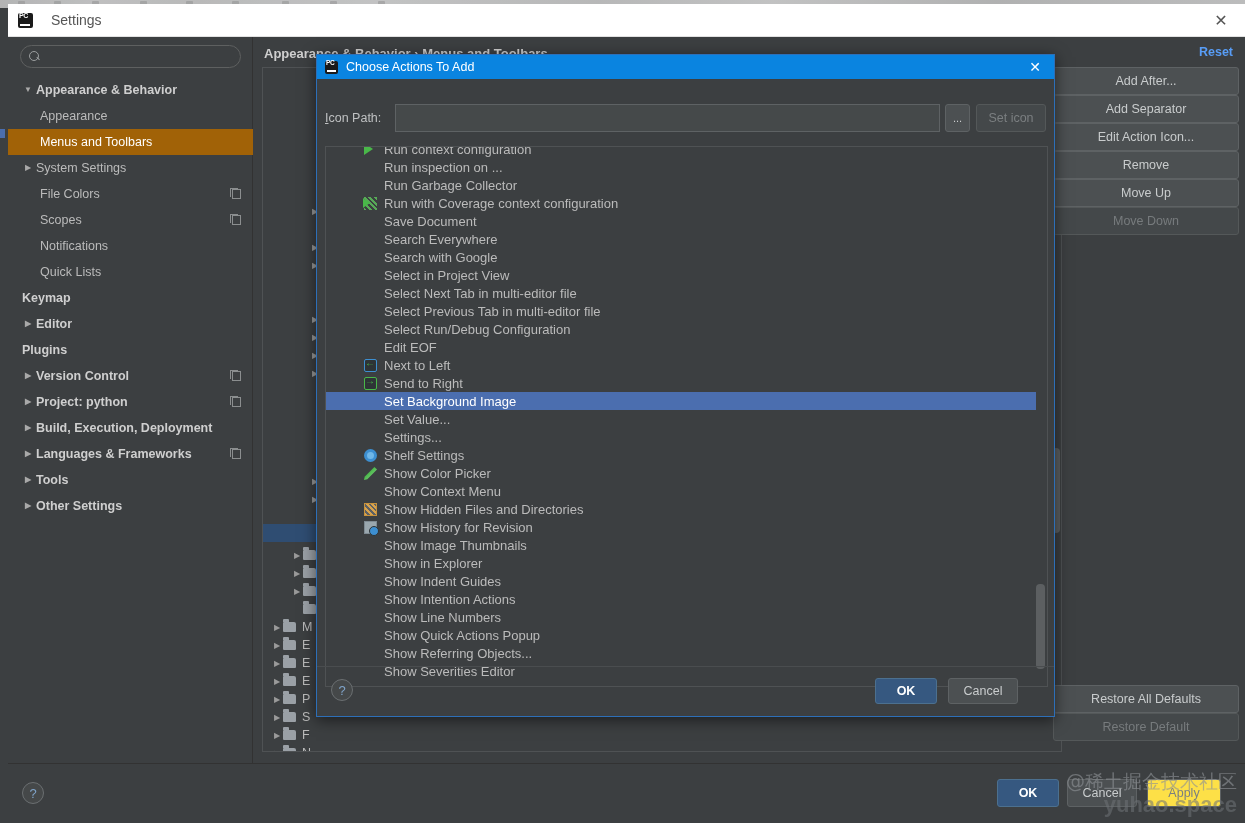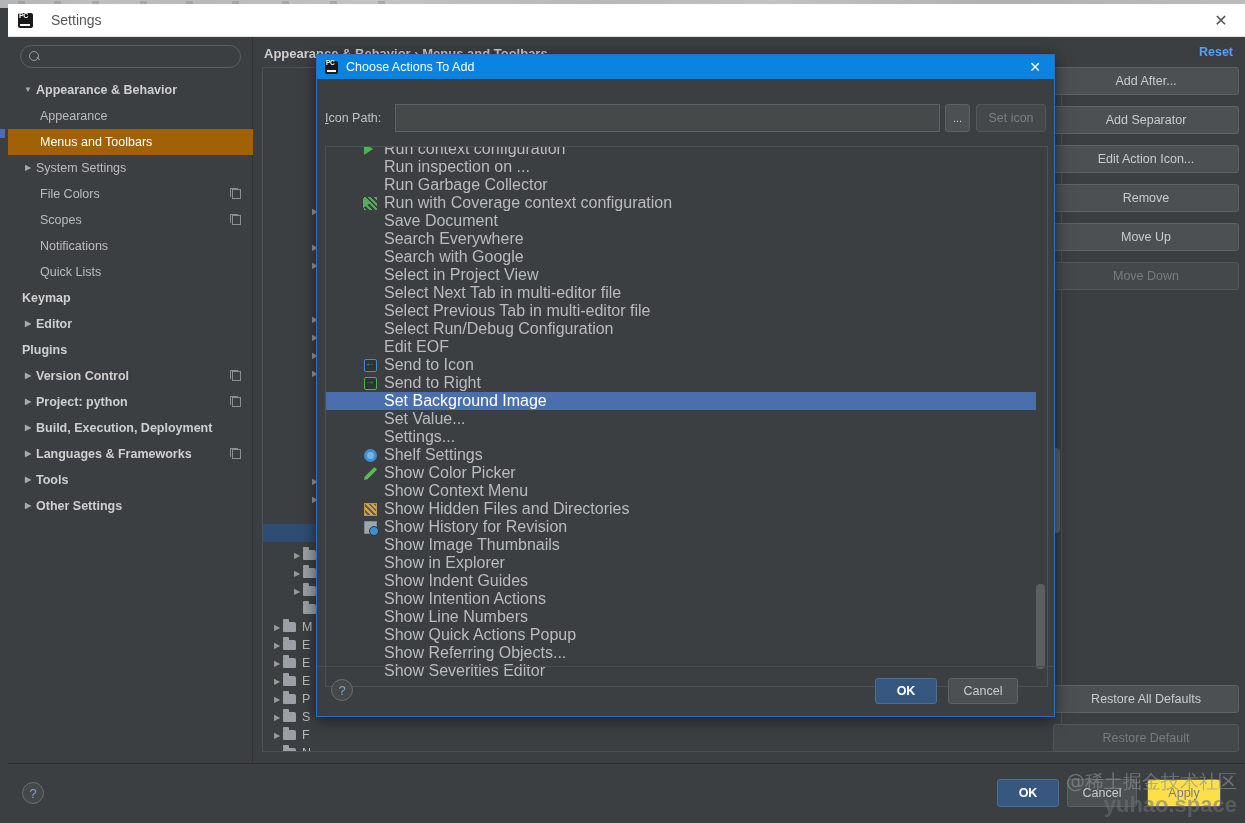--- a/index.html
+++ b/index.html
@@ -119,21 +119,21 @@
   }
   .folder:before{
     content:""; position:absolute; left:0; top:-3px; width:6px; height:3px;
     background:#9aa0a6; border-radius:1px 1px 0 0;
   }
   .bg-sel-row { position:absolute; background:#2f4d72; }
 
   
   .btncol { position:absolute; right:6px; top:30px; width:186px; }
   .sbtn {
-    width:186px; height:28px; margin-bottom:11px; background:#4c5052;
+    width:186px; height:28px; background:#4c5052;
     border:1px solid #5e6264; border-radius:3px; color:#c9cccd;
     font-size:12.5px; cursor:pointer; display:flex; align-items:center; justify-content:center;
     font-family:"Liberation Sans", sans-serif;
   }
   .sbtn.disabled { color:#777b7d; background:#44484a; border-color:#545859; cursor:default;}
   .btncol-bottom { position:absolute; right:6px; top:648px; width:186px; }
 
   
   .vscroll { position:absolute; right:0; top:0; width:11px; height:100%; }
   .vthumb { position:absolute; left:2px; width:8px; background:#5c5f61; border-radius:4px; }
@@ -196,21 +196,21 @@
     border-radius:3px; color:#7b7f81; font-size:12.5px; display:flex; align-items:center;
     justify-content:center; cursor:default;
   }
 
   .list-panel {
     position:absolute; left:8px; top:67px; width:723px; height:541px;
     background:#3c3f41; border:1px solid #4f5254; overflow:hidden;
   }
   .list-inner { position:absolute; left:0; top:-7px; width:710px; }
   .li {
-    height:18px; display:flex; align-items:center; font-size:16px; color:#bbbbbb;
+    height:18px; display:flex; align-items:center; font-size:13px; color:#bbbbbb;
     cursor:pointer; padding-left:58px; position:relative; white-space:nowrap;
   }
   .li.sel { background:#4b6eaf; color:#ffffff; }
   .li .ico { position:absolute; left:38px; top:3px; width:13px; height:13px; }
 
   .ic-play { width:0 !important; height:0 !important; border-left:9px solid #49b849; border-top:6px solid transparent; border-bottom:6px solid transparent; top:3px !important; }
   .ic-cov { background:
       repeating-linear-gradient(45deg,#57a957 0 2px,transparent 2px 4px); }
   .ic-cov:before { content:""; position:absolute; left:-1px; top:1px; width:0;height:0;
       border-left:7px solid #49b849; border-top:5px solid transparent; border-bottom:5px solid transparent; }
@@ -531,21 +531,21 @@
               <span>Select Previous Tab in multi-editor file</span>
             </div>
             <div class="li">
               <span>Select Run/Debug Configuration</span>
             </div>
             <div class="li">
               <span>Edit EOF</span>
             </div>
             <div class="li">
               <span class="ico ic-sleft"></span>
-              <span>Send to Icon</span>
+              <span>Next to Left</span>
             </div>
             <div class="li">
               <span class="ico ic-sright"></span>
               <span>Send to Right</span>
             </div>
             <div class="li sel">
               <span>Set Background Image</span>
             </div>
             <div class="li">
               <span>Set Value...</span>

